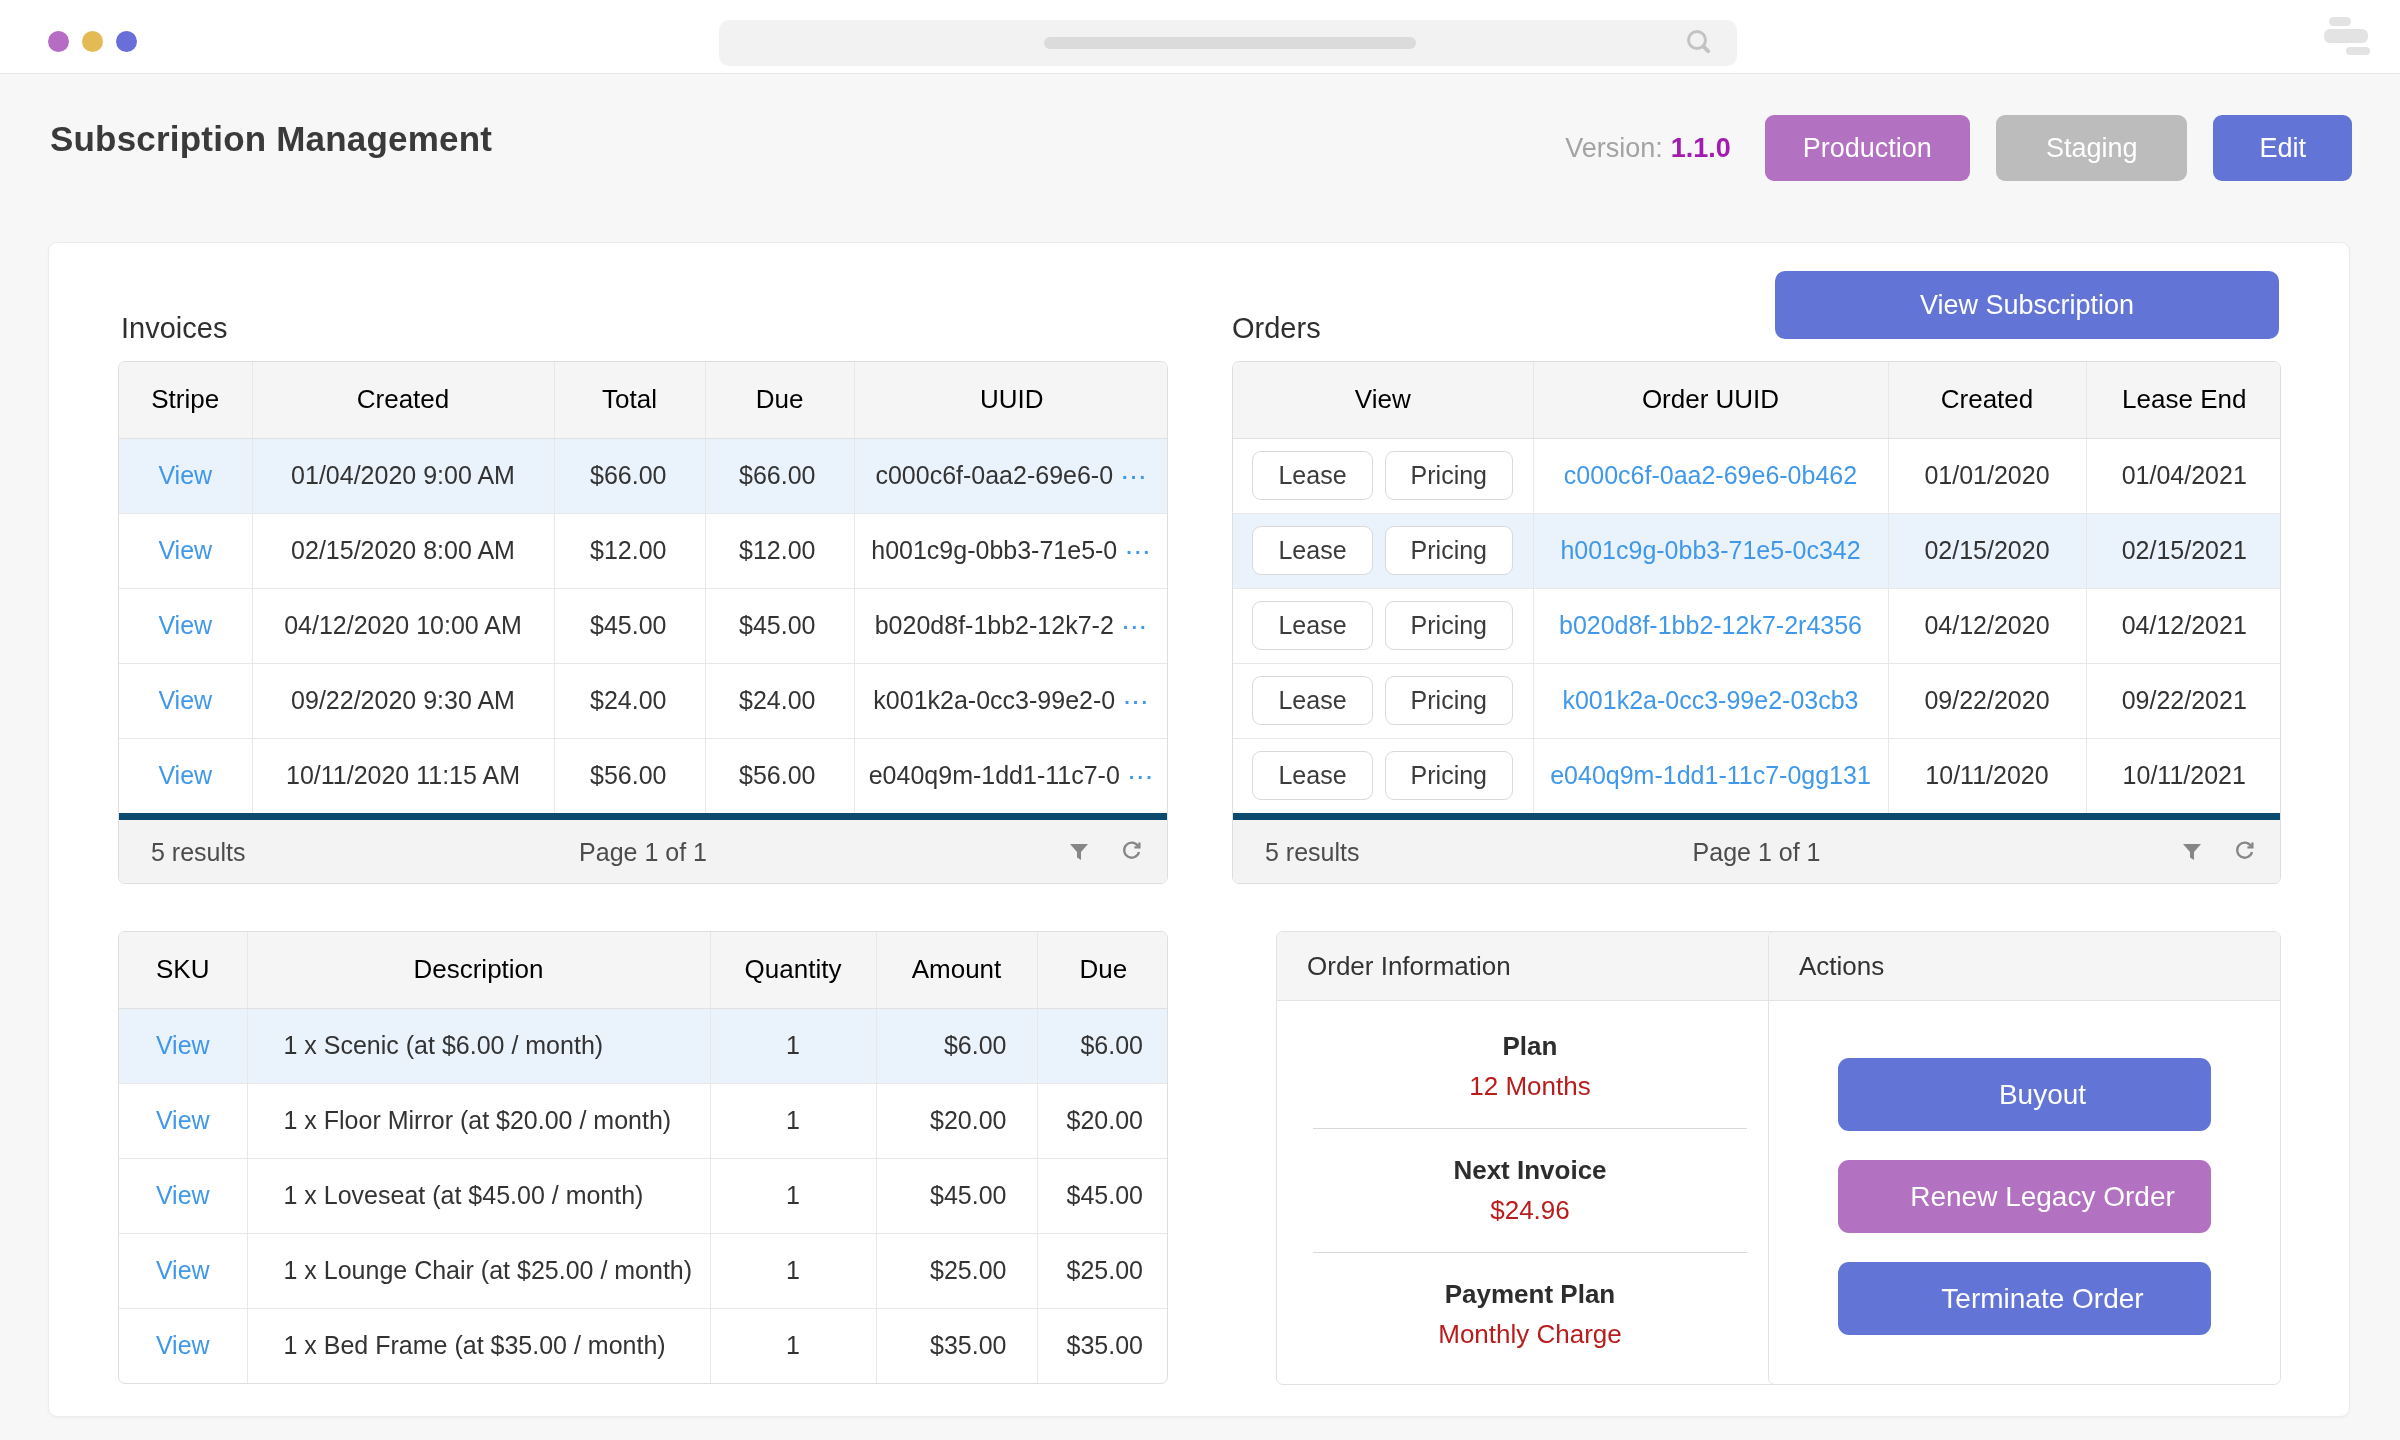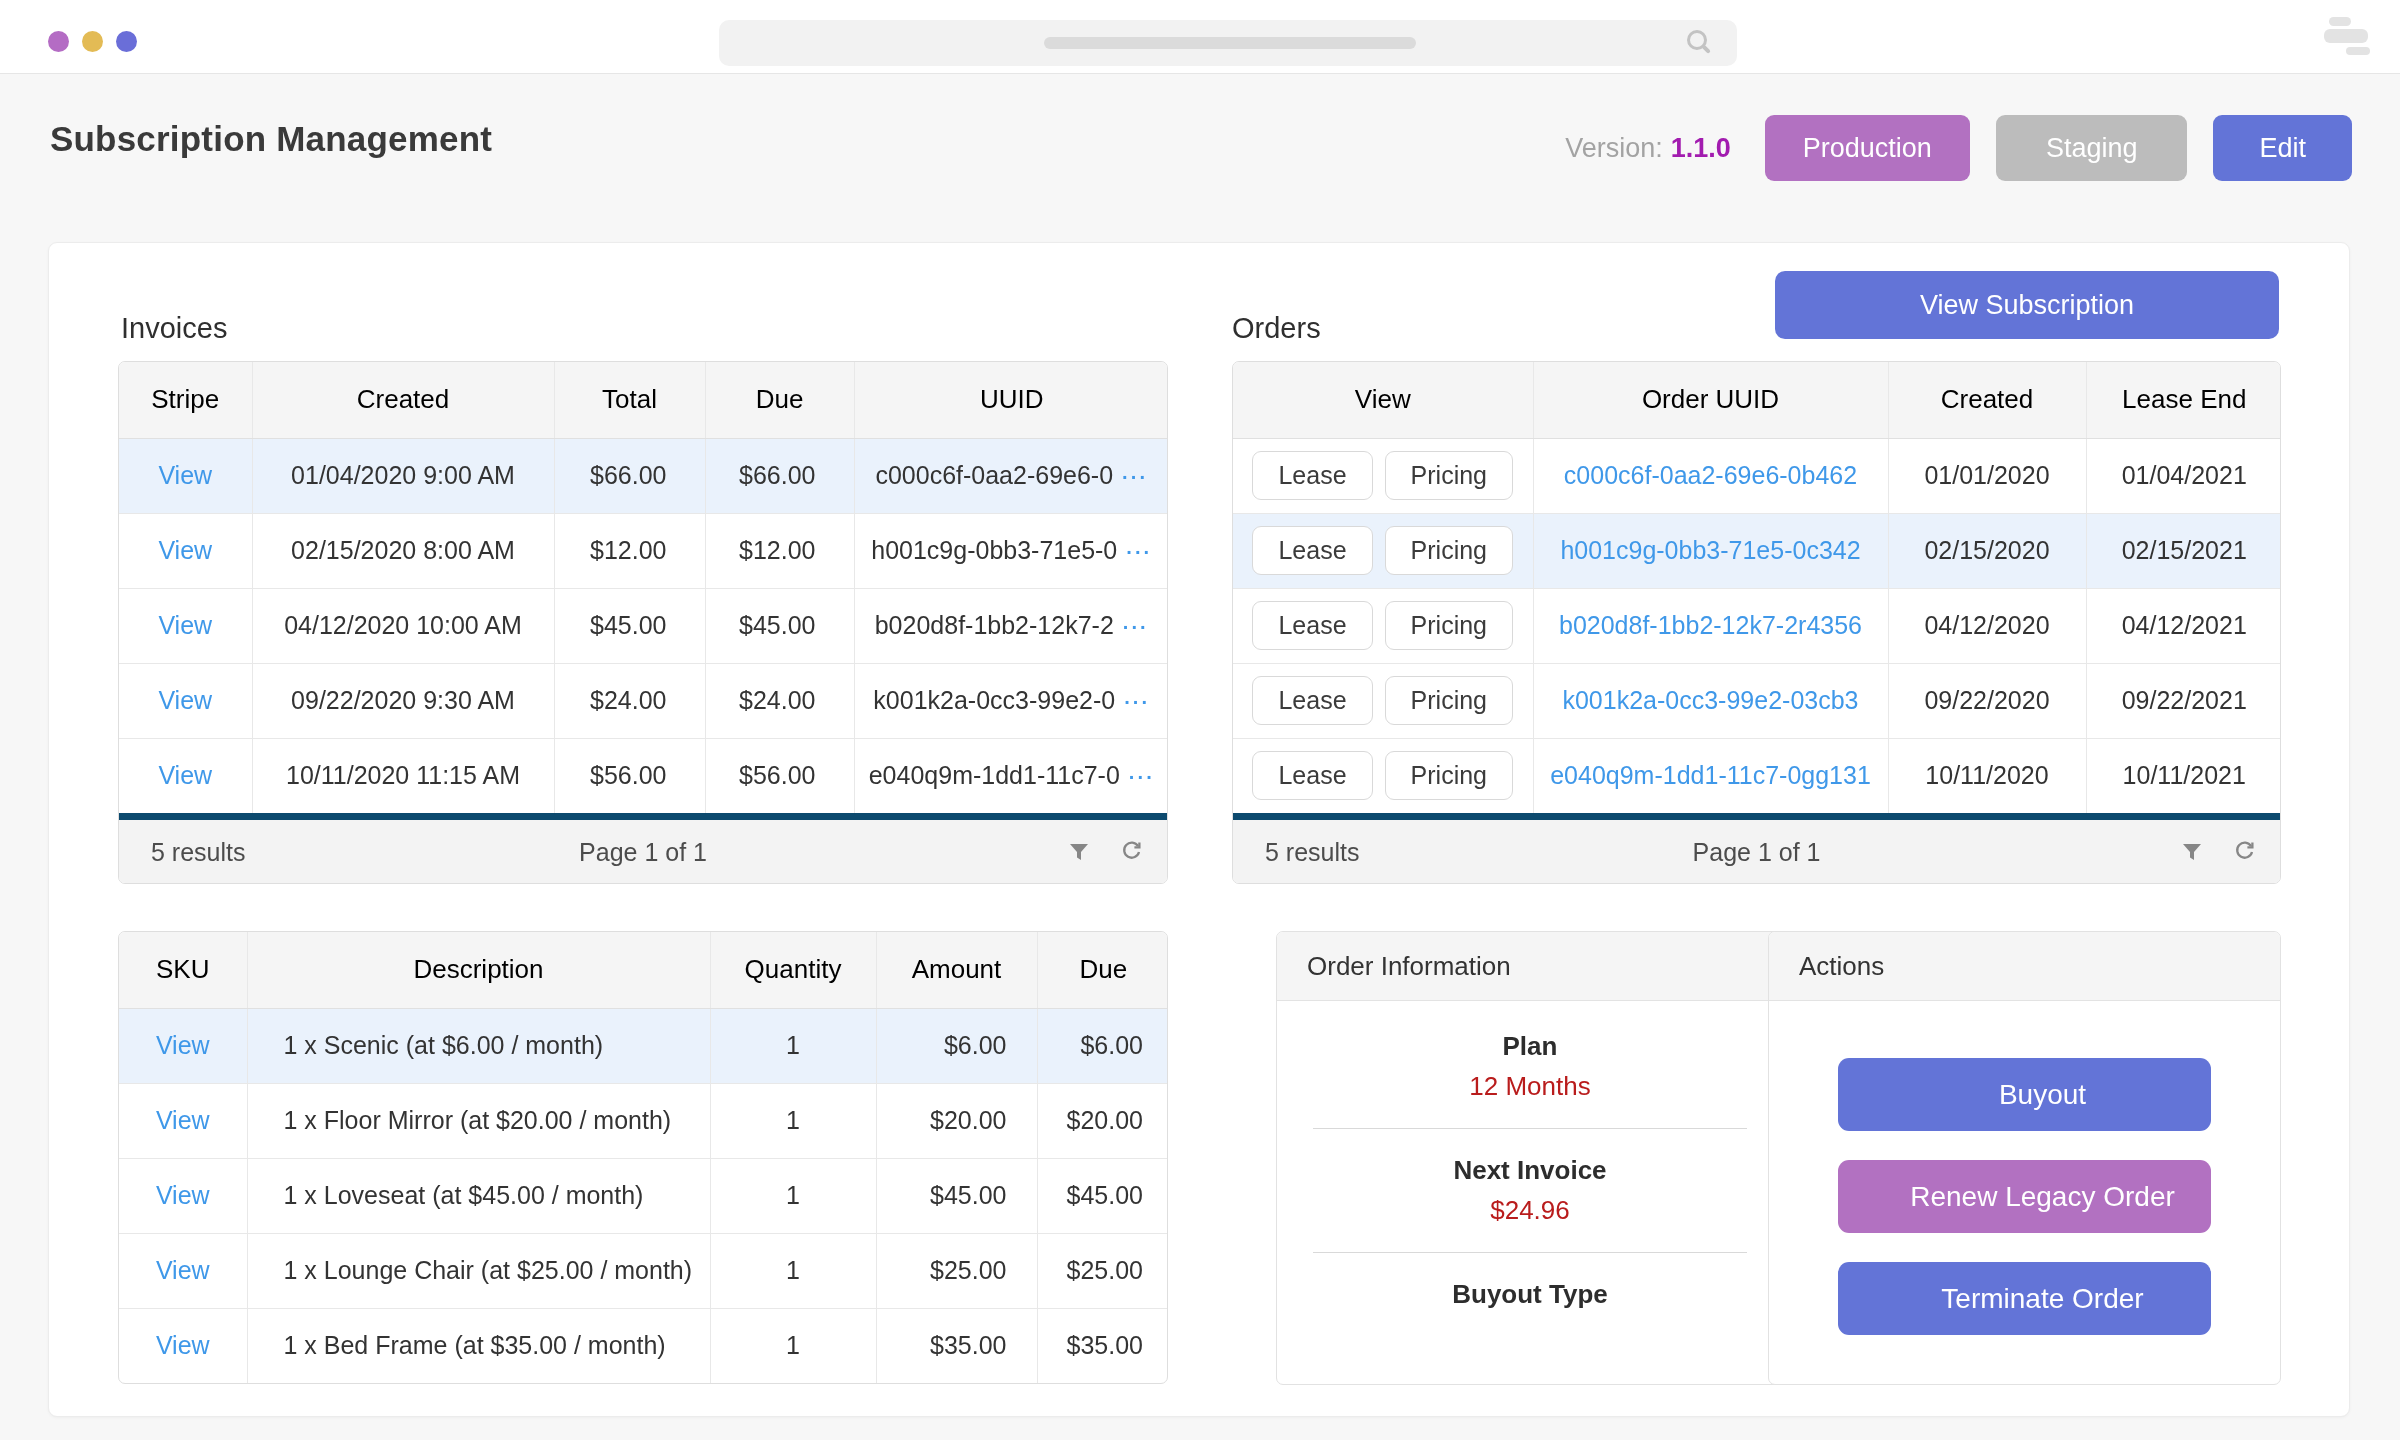--- a/index.html
+++ b/index.html
@@ -315,21 +315,22 @@
 
   <aside class="panel panel-info">
     <div class="panel-h">Order Information</div>
     <div class="info-b">
       <div class="f-label">Plan</div>
       <div class="f-value">12 Months</div>
       <hr class="div">
       <div class="f-label">Next Invoice</div>
       <div class="f-value">$24.96</div>
       <hr class="div">
-      <div class="f-label">Buyout Type</div>
+      <div class="f-label">Payment Plan</div>
+      <div class="f-value">Monthly Charge</div>
     </div>
   </aside>
 
   <aside class="panel panel-actions">
     <div class="panel-h">Actions</div>
     <div class="actions-b">
       <button class="act act-indigo">Buyout</button>
       <button class="act act-purple">Renew Legacy Order</button>
       <button class="act act-indigo">Terminate Order</button>
     </div>

